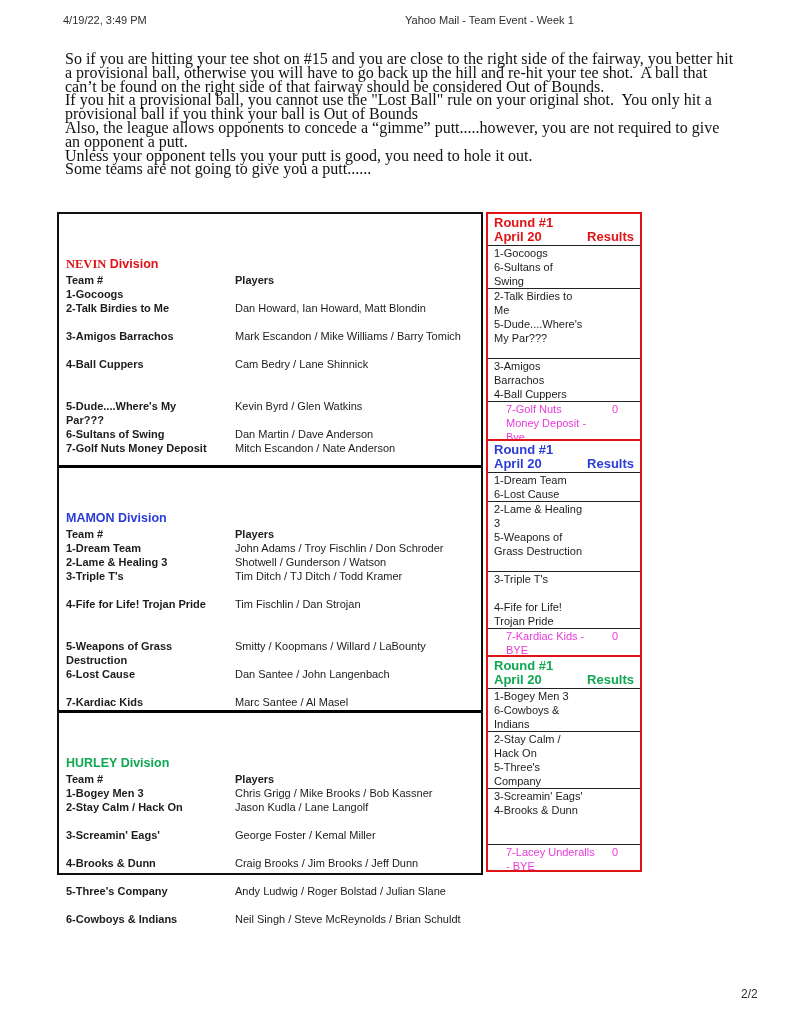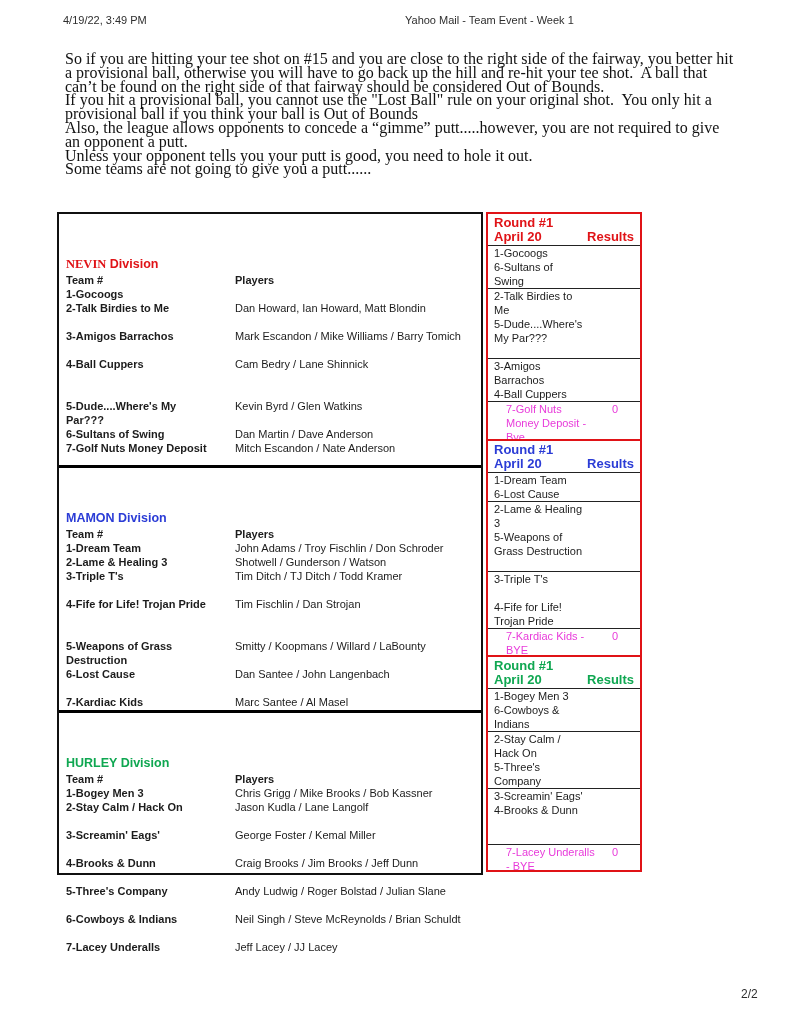--- a/index.html
+++ b/index.html
@@ -166,24 +166,20 @@
           <span class="t-players">Craig Brooks / Jim Brooks / Jeff Dunn</span>
         </div>
       <div class="row g1">
           <span class="t-name">5-Three's Company</span>
           <span class="t-players">Andy Ludwig / Roger Bolstad / Julian Slane</span>
         </div>
       <div class="row g1">
           <span class="t-name">6-Cowboys &amp; Indians</span>
           <span class="t-players">Neil Singh / Steve McReynolds / Brian Schuldt</span>
         </div>
-      <div class="row g1">
-          <span class="t-name">7-Lacey Underalls</span>
-          <span class="t-players">Jeff Lacey / JJ Lacey</span>
-        </div>
     </div>
 
   </div>
 
   <div class="round-box rb-0">
     <div class="r-head">
       <div>Round #1</div>
       <div class="r-date-row">
         <span class="u">April 20</span>
         <span class="u">Results</span>

